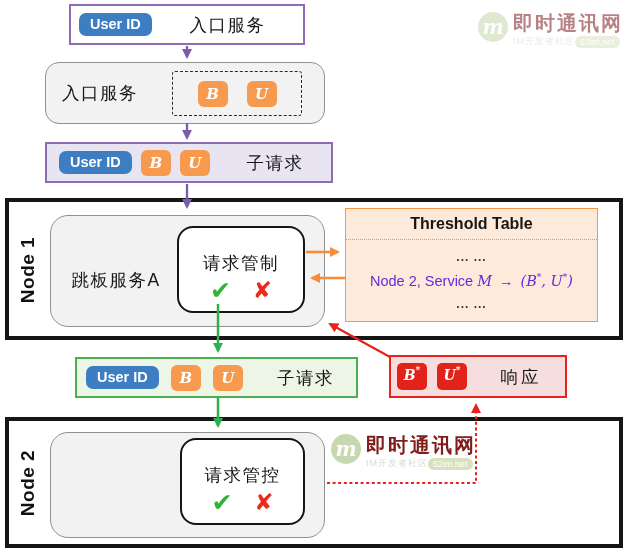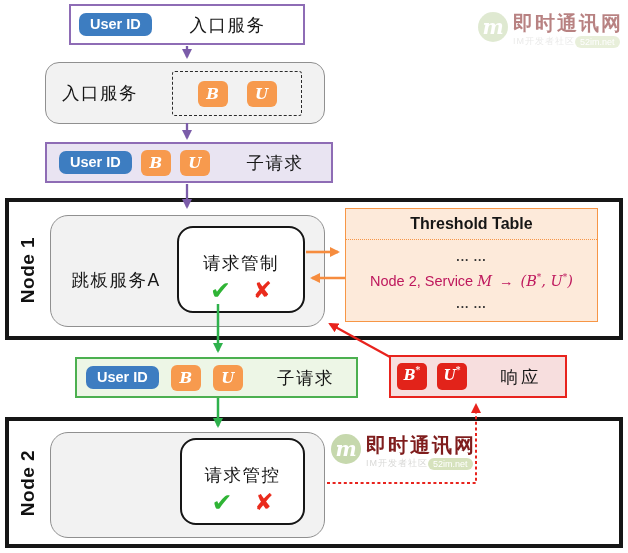--- a/index.html
+++ b/index.html
@@ -48,21 +48,21 @@
                 display:flex; align-items:center; justify-content:center; gap:19px; }
 
   
   .ttable { border:1.6px solid #f79646; background:#fdeada; display:flex; flex-direction:column;justify-content:center; }
   .ttable-header { height:31px; border-bottom:1.6px dotted #f79646;
                    display:flex; align-items:center; justify-content:center;
                    font-size:16px; font-weight:600; color:#161616; }
   .ttable-body { flex:1; display:flex; flex-direction:column; justify-content:space-evenly;
                  align-items:center; padding:2px 0; }
   .ellipsis-row { font-size:12px; font-weight:bold; color:#333; letter-spacing:1px; line-height:1; }
-  .rule-row { font-size:14.5px; color:#be185d; white-space:nowrap; }
+  .rule-row { font-size:14.5px; color:#6d28d9; white-space:nowrap; }
   .mvar { font-family:"DejaVu Serif","Liberation Serif",serif; font-style:italic; margin-left:4px; }
   .math { font-family:"DejaVu Serif","Liberation Serif",serif; font-style:italic; }
   .math sup { font-size:9px; }
   .arrow-glyph { padding:0 7px; }
 
   
   .wm { display:flex; align-items:flex-start; gap:5px; }
   .wm-logo { width:30px; height:30px; border-radius:50%; background:#c6d8ad; color:#fff;
              display:flex; align-items:center; justify-content:center;
              font-family:"DejaVu Serif","Liberation Serif",serif; font-style:italic;

